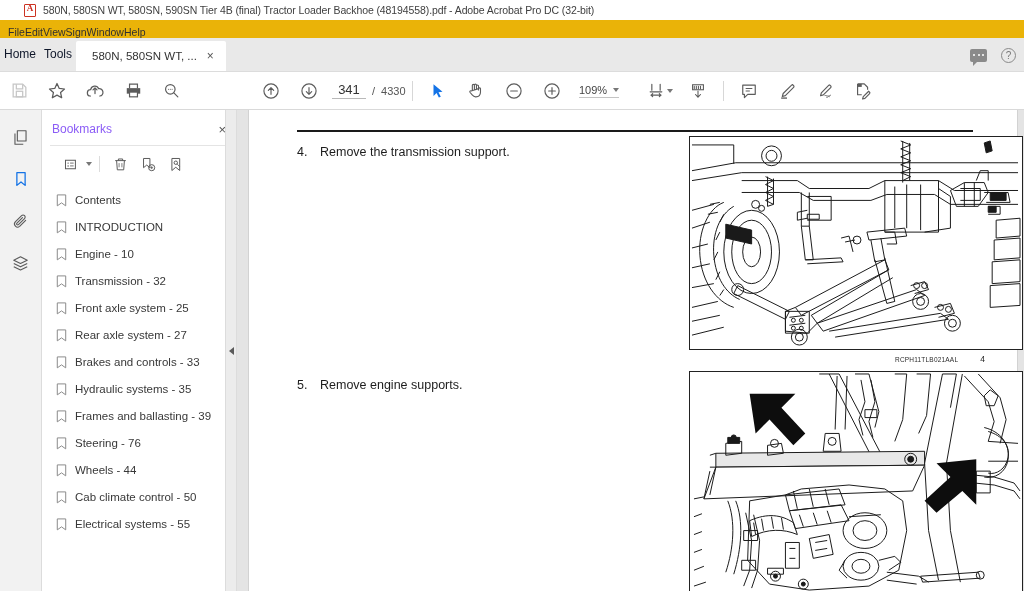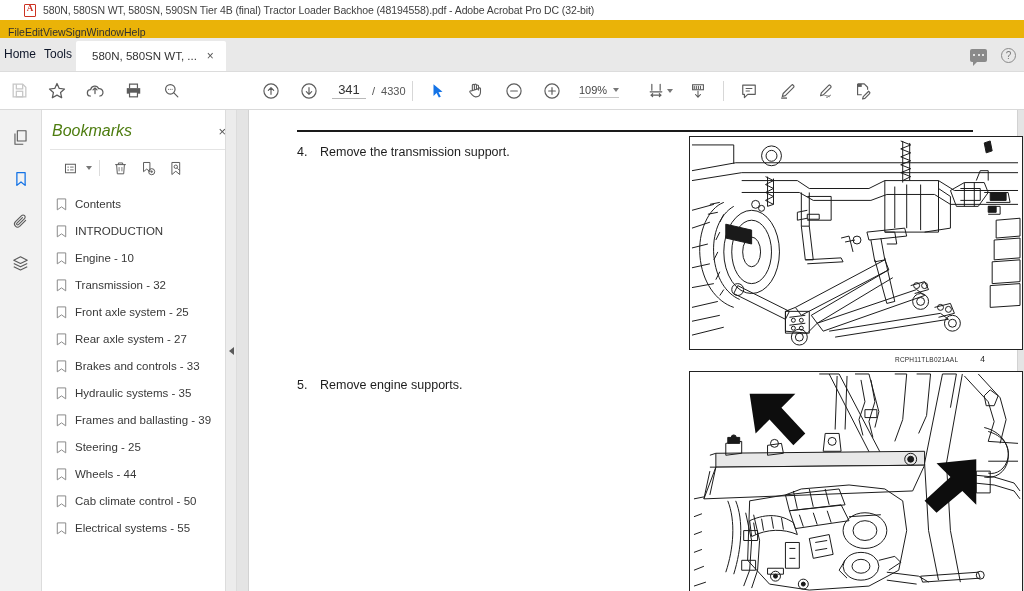--- a/index.html
+++ b/index.html
@@ -136,21 +136,21 @@
 
   
   .panel {
     width: 195px; background: #ffffff; flex: 0 0 195px; position: relative;
     border-right: 1px solid #dcdcdc; display: flex; flex-direction: column;
   }
   .panel-head {
     display: flex; align-items: center; justify-content: space-between;
     padding: 12px 10px 9px 10px;
   }
-  .panel-title { font-size: 16px; color: #4d7c0f; font-style: italic; }
+  .panel-title { font-size: 12px; color: #8b5cf6; }
   .panel-close { font-size: 13px; color: #555; cursor: pointer; line-height: 1; }
   .panel-tools {
     display: flex; align-items: center; gap: 2px; padding: 0 8px 6px 8px;
     border-top: 1px solid #e4e4e4; padding-top: 6px; margin: 0 8px;
   }
   .ptool { width: 26px; height: 24px; display: flex; align-items: center;
            justify-content: center; cursor: pointer; }
   .ptool-sep { width: 1px; height: 16px; background: #dcdcdc; margin: 0 5px; }
   .bm-list {
     flex: 1; overflow: hidden; padding: 6px 0 0 0; position: relative;
@@ -526,21 +526,21 @@
               </svg>
           </span>
           <span class="bm-label">Frames and ballasting - 39</span>
         </div>
         <div class="bm-item">
           <span class="bm-icon">
             <svg width="11" height="13" viewBox="0 0 14 17" fill="none" stroke="#8a8a8a" stroke-width="1.3" stroke-linejoin="round">
                 <path d="M1.5 1.2h11v14.3L7 11.6l-5.5 3.9z"></path>
               </svg>
           </span>
-          <span class="bm-label">Steering - 25</span>
+          <span class="bm-label">Steering - 76</span>
         </div>
         <div class="bm-item">
           <span class="bm-icon">
             <svg width="11" height="13" viewBox="0 0 14 17" fill="none" stroke="#8a8a8a" stroke-width="1.3" stroke-linejoin="round">
                 <path d="M1.5 1.2h11v14.3L7 11.6l-5.5 3.9z"></path>
               </svg>
           </span>
           <span class="bm-label">Wheels - 44</span>
         </div>
         <div class="bm-item">

